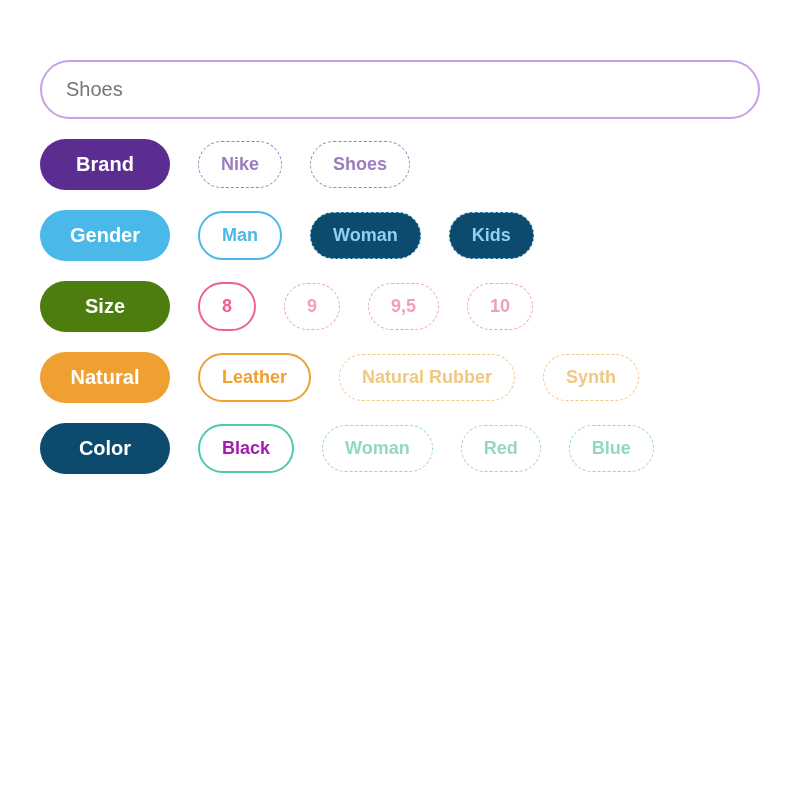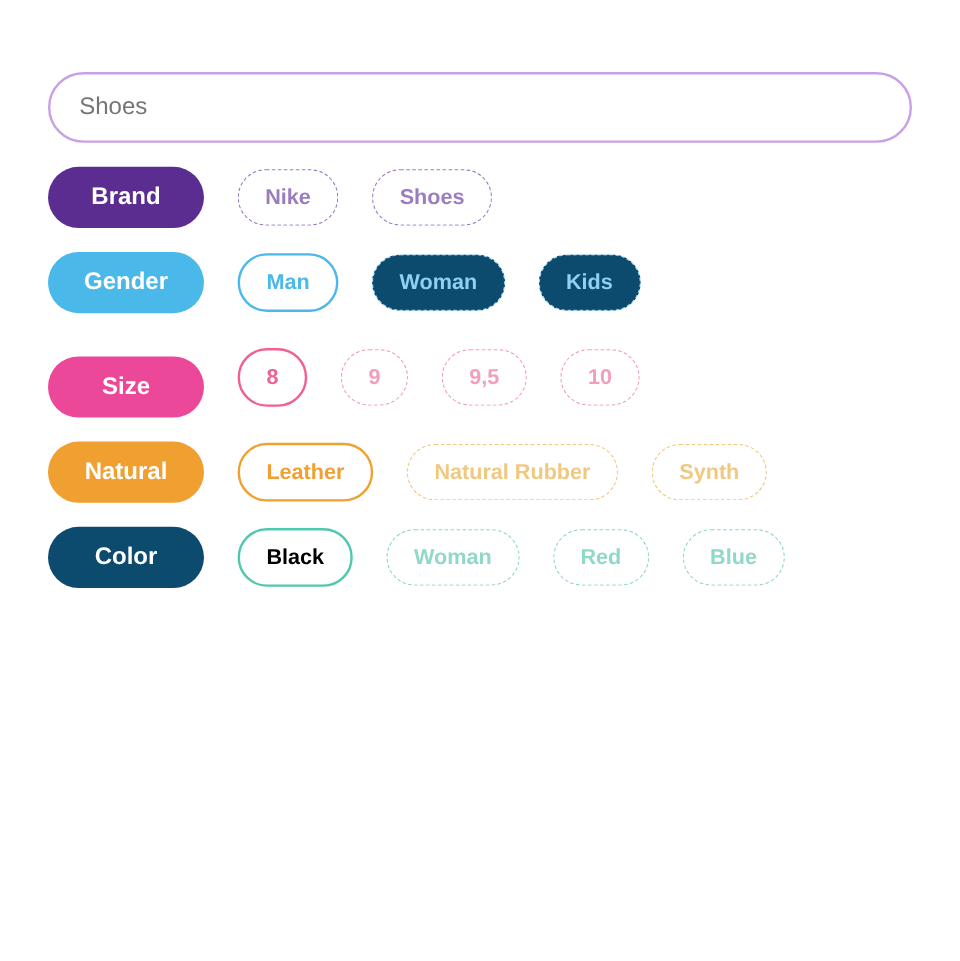--- a/index.html
+++ b/index.html
@@ -39,21 +39,21 @@
       padding: 14px 24px;
       font-size: 20px;
       font-weight: 700;
       color: white;
       min-width: 130px;
       text-align: center;
       flex-shrink: 0;
     }
     .filter-label.brand { background: #5c2d91; }
     .filter-label.gender { background: #4ab8e8; }
-    .filter-label.size { background: #ec4899; margin-top: 16px; }
+    .filter-label.size { background: #4d7c0f; }
     .filter-label.material { background: #f0a030; }
     .filter-label.color { background: #0c4a6e; text-align: center; }
 
     .chip {
       border-radius: 50px;
       padding: 12px 22px;
       font-size: 18px;
       font-weight: 600;
       cursor: pointer;
       white-space: nowrap;
@@ -99,21 +99,21 @@
       background: white;
     }
     .chip.material-unselected {
       border: 1.5px dashed #f0c880;
       color: #f0c880;
       background: white;
     }
     
     .chip.color-selected {
       border: 2.5px solid #50c8b0;
-      color: #000000;
+      color: #a21caf;
       background: white;
     }
     .chip.color-unselected {
       border: 1.5px dashed #90d8c8;
       color: #90d8c8;
       background: white;
     }
   </style>
 </head>
 <body>

